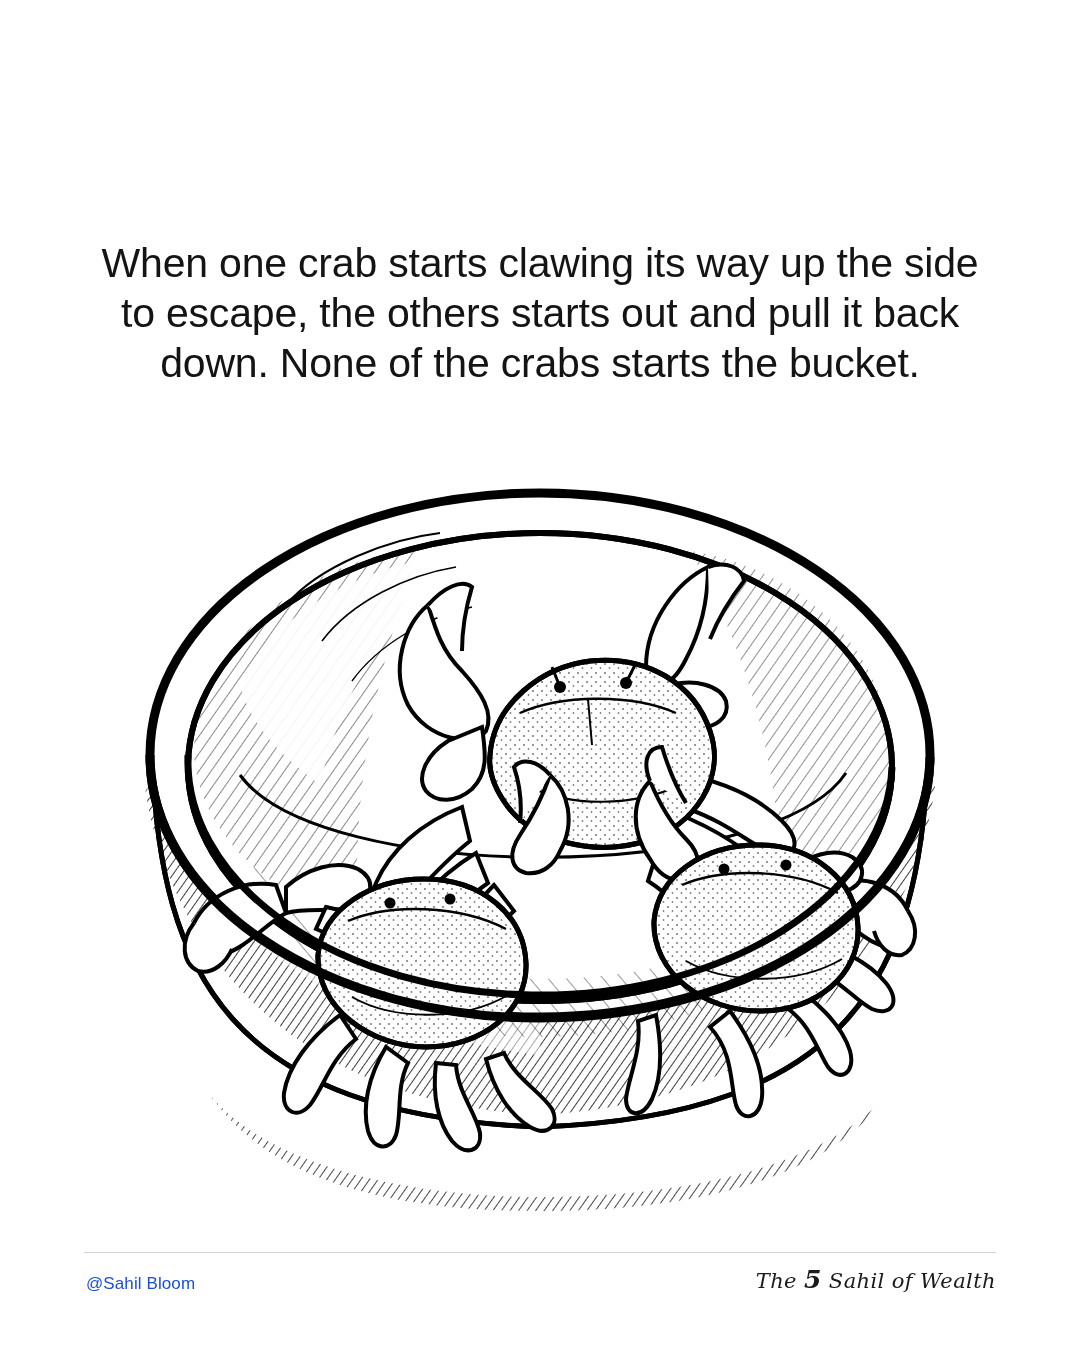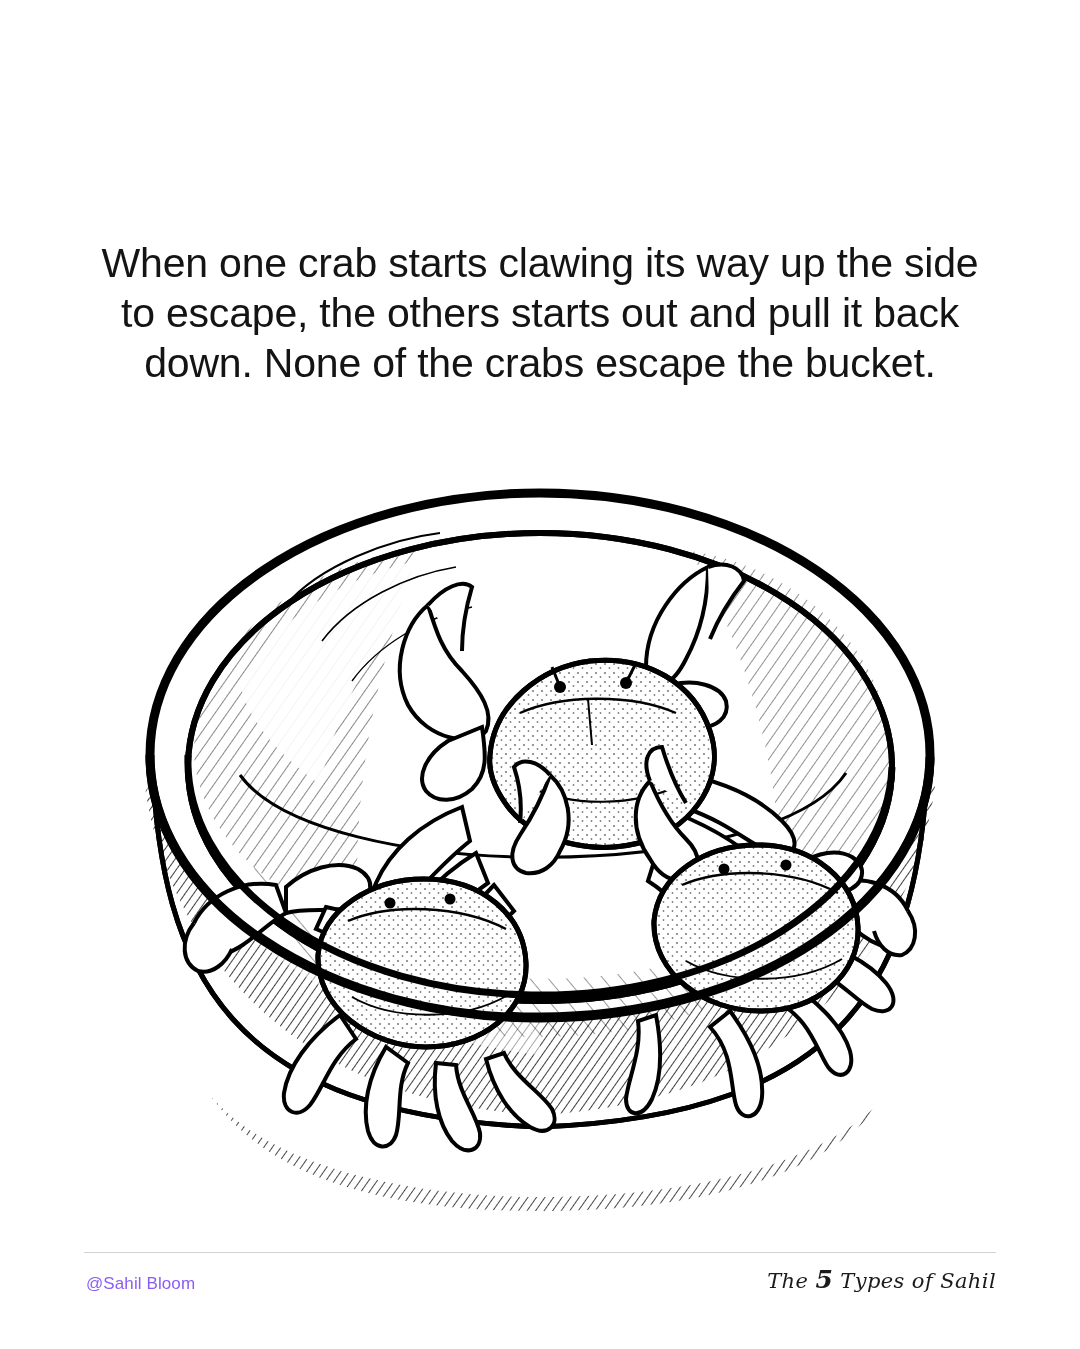--- a/index.html
+++ b/index.html
@@ -62,21 +62,21 @@
     top: 1252px;
     width: 912px;
     height: 1px;
     background: #d2d2d2;
   }
   .handle {
     position: absolute;
     left: 86px;
     top: 1274px;
     font-size: 17px;
-    color: #8b5cf6;
+    color: #1d4ed8;
     letter-spacing: 0.1px;
   }
   .brand {
     position: absolute;
     right: 84px;
     top: 1265px;
     font-family: "DejaVu Serif", serif;
     font-style: italic;
     font-size: 21px;
     color: #1b1b1b;
@@ -89,21 +89,21 @@
   }
 </style>
 </head>
 <body>
 
 <div class="page">
 
   <div class="caption">
     <span class="caption-line">When one crab starts clawing its way up the side</span>
     <span class="caption-line">to escape, the others starts out and pull it back</span>
-    <span class="caption-line">down. None of the crabs escape the bucket.</span>
+    <span class="caption-line">down. None of the crabs starts the bucket.</span>
   </div>
 
   <div class="illustration">
     <svg viewBox="0 0 900 760" xmlns="http://www.w3.org/2000/svg">
       <defs>
 
         <pattern id="hatchA" width="7" height="7" patternTransform="rotate(35)" patternUnits="userSpaceOnUse">
           <line x1="0" y1="0" x2="0" y2="7" stroke="#000" stroke-width="1.6"></line>
         </pattern>
         <pattern id="hatchB" width="10" height="10" patternTransform="rotate(35)" patternUnits="userSpaceOnUse">
@@ -246,16 +246,16 @@
         <path d="M120,640 C180,712 320,742 450,742 C600,742 740,710 800,636 C740,726 600,756 450,756 C300,756 180,726 120,640 Z" fill="url(#hatchA)" opacity="0.9"></path>
       </g>
     </svg>
   </div>
 
   <div class="footer-rule"></div>
 
   <div class="handle">@Sahil Bloom</div>
 
   <div class="brand">
-    <span>The </span><span class="big">5</span><span> Types of Sahil</span>
+    <span>The </span><span class="big">5</span><span> Sahil of Wealth</span>
   </div>
 
 </div>
 
 </body></html>

